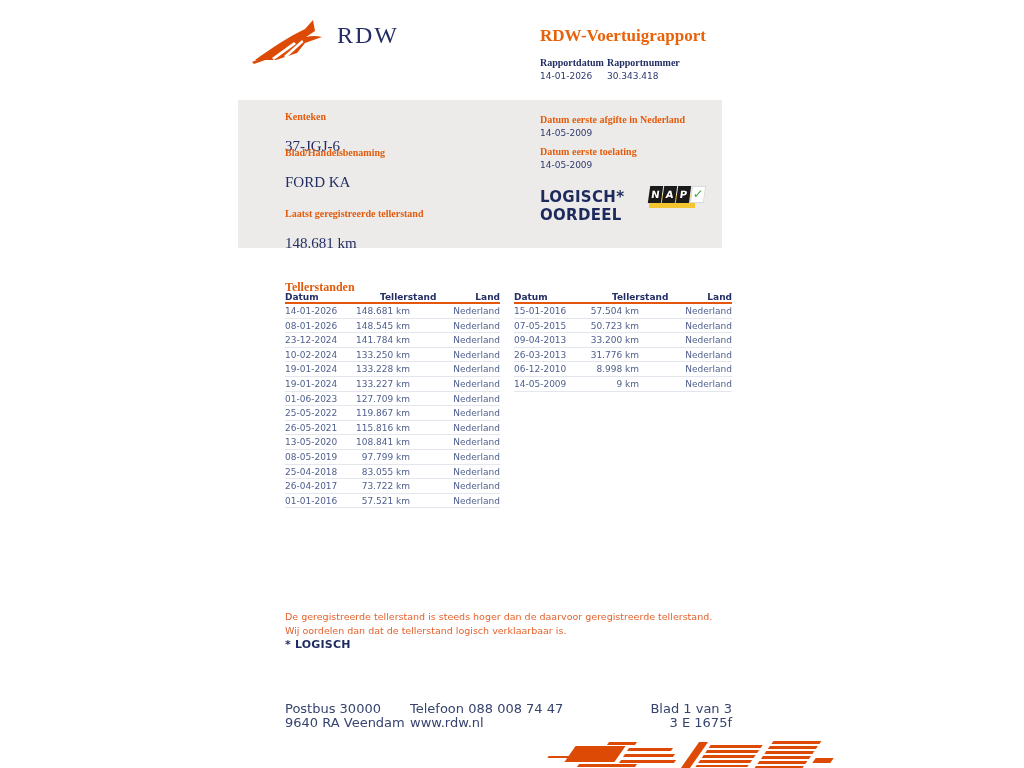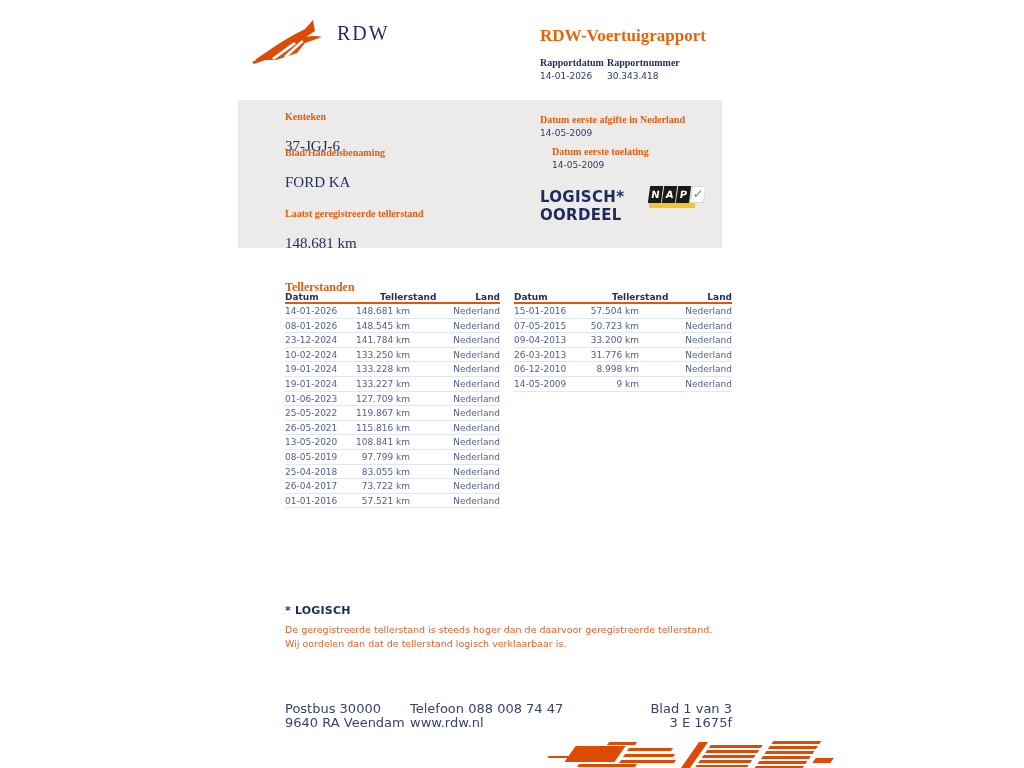--- a/index.html
+++ b/index.html
@@ -9,21 +9,21 @@
     position: relative; width: 1024px; height: 768px;
     background: #ffffff; overflow: hidden;
   }
   .abs { position: absolute; }
 
   
   #brand-logo { left: 252px; top: 18px; width: 82px; height: 48px; }
   #brand-word {
     left: 337px; top: 22px;
     font-family: "Liberation Serif", "DejaVu Serif", serif;
-    font-size: 20px; letter-spacing: 2px; color: #232e64;
+    font-size: 24px; letter-spacing: 2px; color: #232e64;
   }
   #doc-title {
     left: 540px; top: 26px;
     font-family: "Liberation Serif", "DejaVu Serif", serif;
     font-weight: bold; font-size: 17px; color: #e8620a;
   }
   .meta-label {
     font-family: "Liberation Serif", "DejaVu Serif", serif;
     font-weight: bold; font-size: 10px; color: #232e64;
   }
@@ -39,21 +39,21 @@
   }
   .field-value-big {
     font-family: "Liberation Serif", "DejaVu Serif", serif;
     font-size: 15px; color: #232e64; margin-top: 16px;
   }
   .field-value-small { font-size: 9px; color: #2e3a6e; margin-top: 3px; }
   #f-kenteken  { left: 285px; top: 111px; }
   #f-merk      { left: 285px; top: 147px; }
   #f-teller    { left: 285px; top: 208px; }
   #f-afgifte   { left: 540px; top: 114px; }
-  #f-toelating { left: 552px; top: 146px; }
+  #f-toelating { left: 540px; top: 146px; }
   #oordeel {
     left: 540px; top: 188px;
     font-family: "DejaVu Sans", sans-serif; font-weight: bold;
     font-size: 15px; line-height: 18px; color: #1d2a5e; letter-spacing: 0.3px;
   }
 
   
   #nap-logo { left: 646px; top: 186px; width: 52px; height: 25px; }
   #nap-yellow { position: absolute; left: 3px; top: 9px; width: 46px; height: 13px; background: #f2c531; }
   .nap-box {
@@ -297,22 +297,22 @@
         </div>
         <div class="trow">
           <span class="c-datum">14-05-2009</span>
           <span class="c-tell">9 km</span>
           <span class="c-land">Nederland</span>
         </div>
       </div>
   </div>
 
   <div id="footnote" class="abs">
+    <div id="footnote-text">De geregistreerde tellerstand is steeds hoger dan de daarvoor geregistreerde tellerstand. Wij oordelen dan dat de tellerstand logisch verklaarbaar is.</div>
     <div id="footnote-heading">* LOGISCH</div>
-    <div id="footnote-text">De geregistreerde tellerstand is steeds hoger dan de daarvoor geregistreerde tellerstand. Wij oordelen dan dat de tellerstand logisch verklaarbaar is.</div>
   </div>
 
   <div id="footer-address" class="abs footer-col">
     <div>Postbus 30000</div>
     <div>9640 RA Veendam</div>
   </div>
   <div id="footer-contact" class="abs footer-col">
     <div>Telefoon 088 008 74 47</div>
     <div>www.rdw.nl</div>
   </div>

